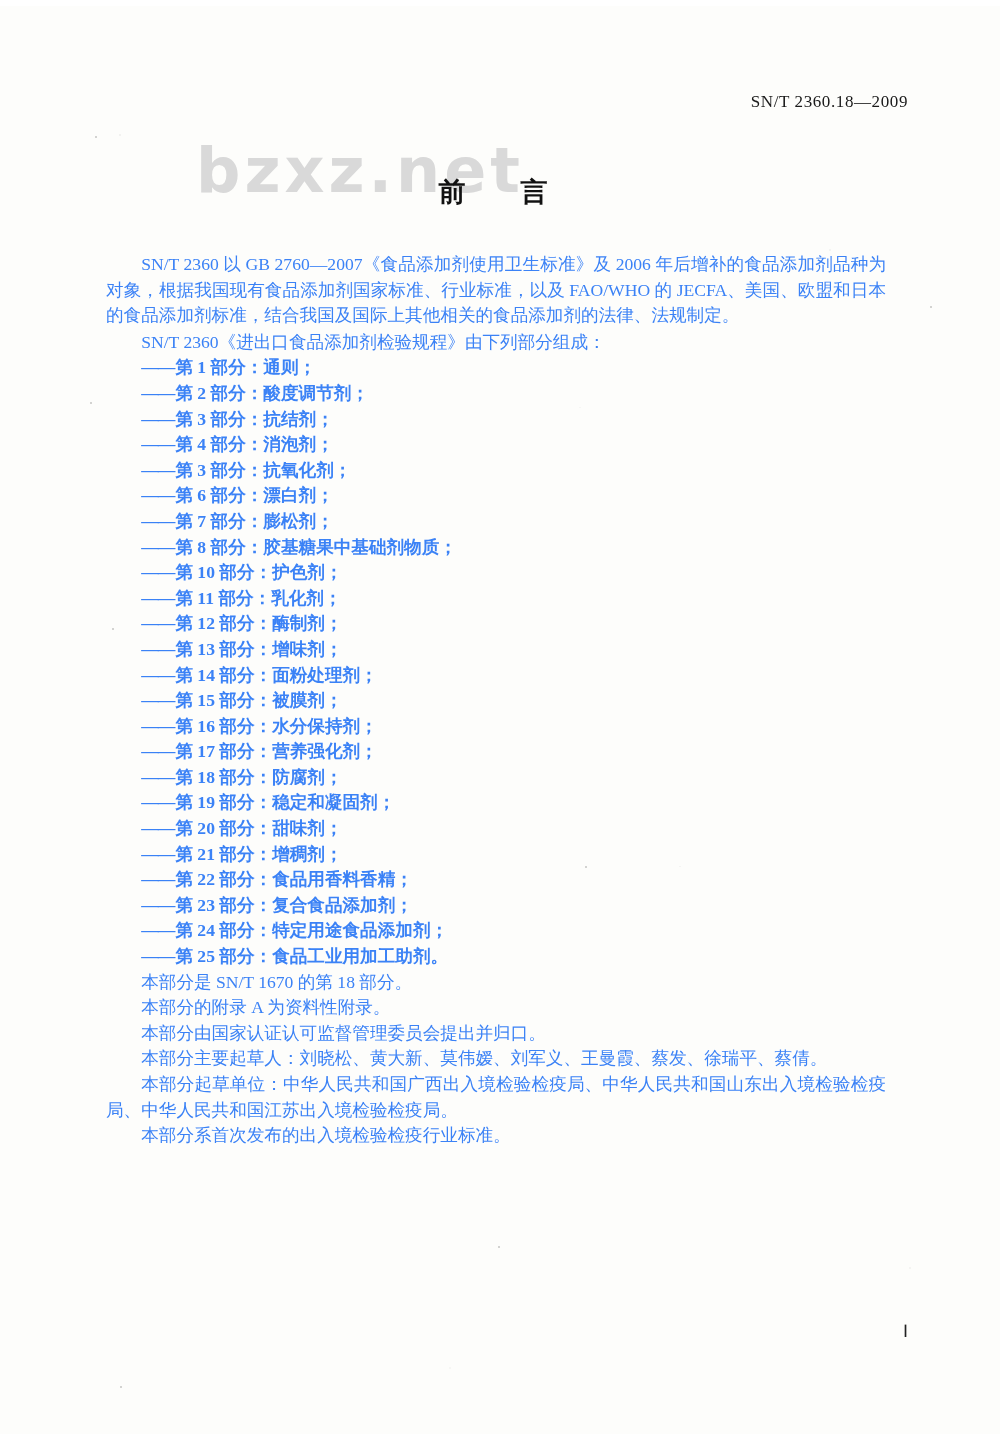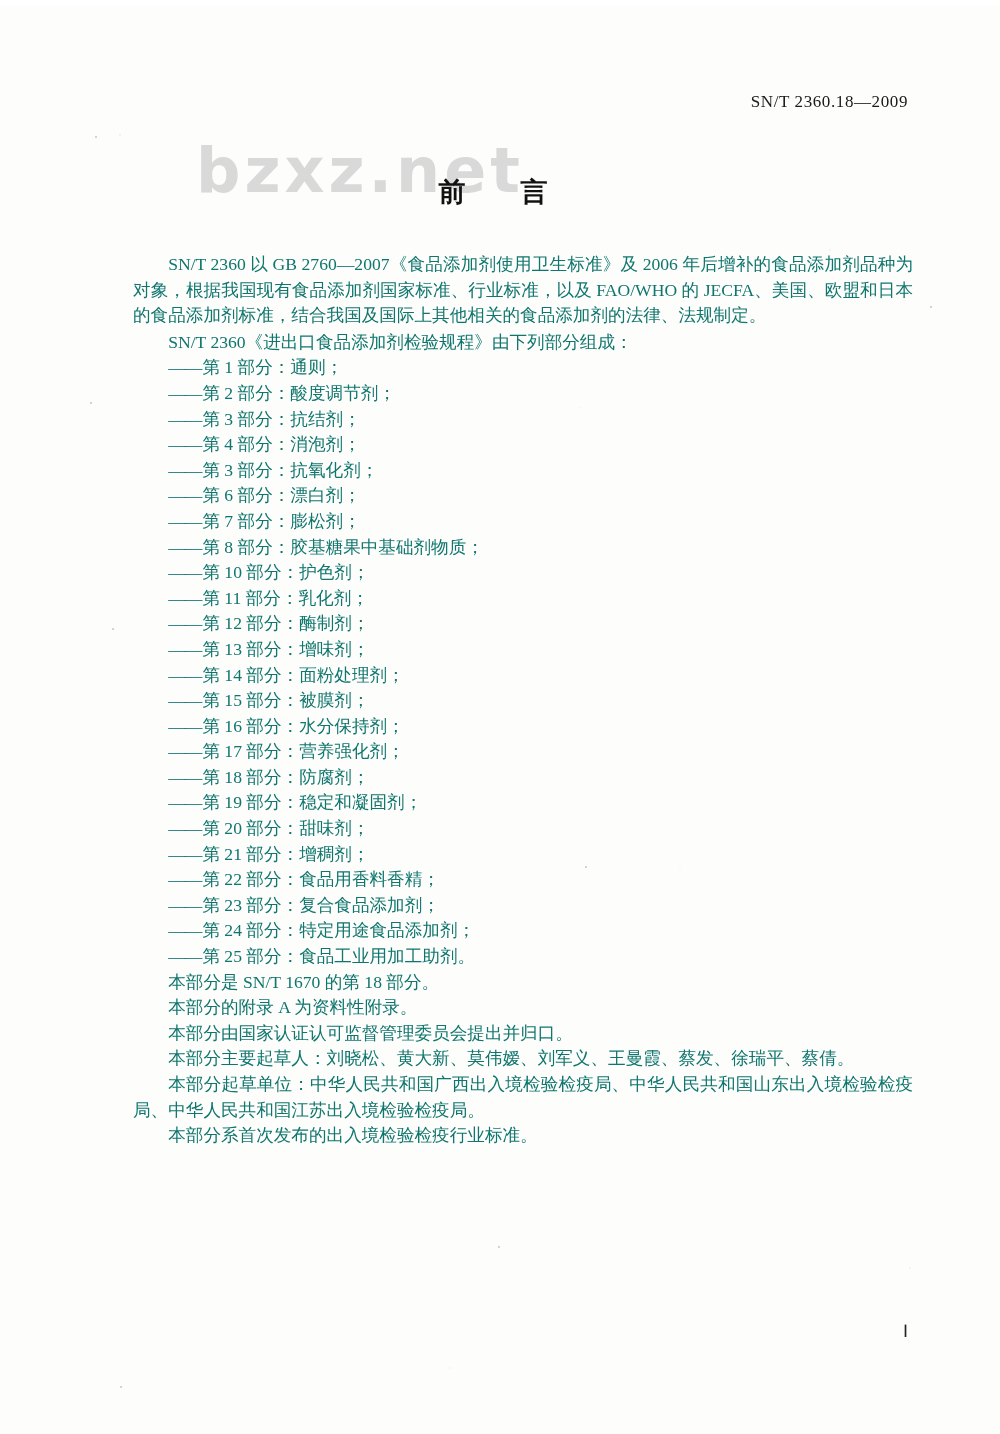--- a/index.html
+++ b/index.html
@@ -66,38 +66,39 @@
     text-align: center;
     font-family: "DejaVu Sans", "Liberation Sans", sans-serif;
     font-weight: bold;
     font-size: 27px;
     letter-spacing: 14px;
     color: #111;
   }
   .content {
     position: absolute;
     top: 246px;
-    left: 133px;
+    left: 106px;
     width: 780px;
     font-size: 17.6px;
     line-height: 25.6px;
     text-align: justify;
-    color: #0f766e;
+    color: #3b82f6;
   }
   .para {
     text-indent: 2em;
     margin: 0 0 1px 0;
   }
   .para.tight {
     margin-bottom: 0;
   }
   .list {
     margin: 0;
     padding: 0;
     list-style: none;
+    font-weight: bold;
   }
   .list li {
     margin: 0;
     padding: 0 0 0 2em;
     line-height: 25.6px;
     white-space: nowrap;
   }
   .dash {
     letter-spacing: -1px;
     margin-right: 1px;

